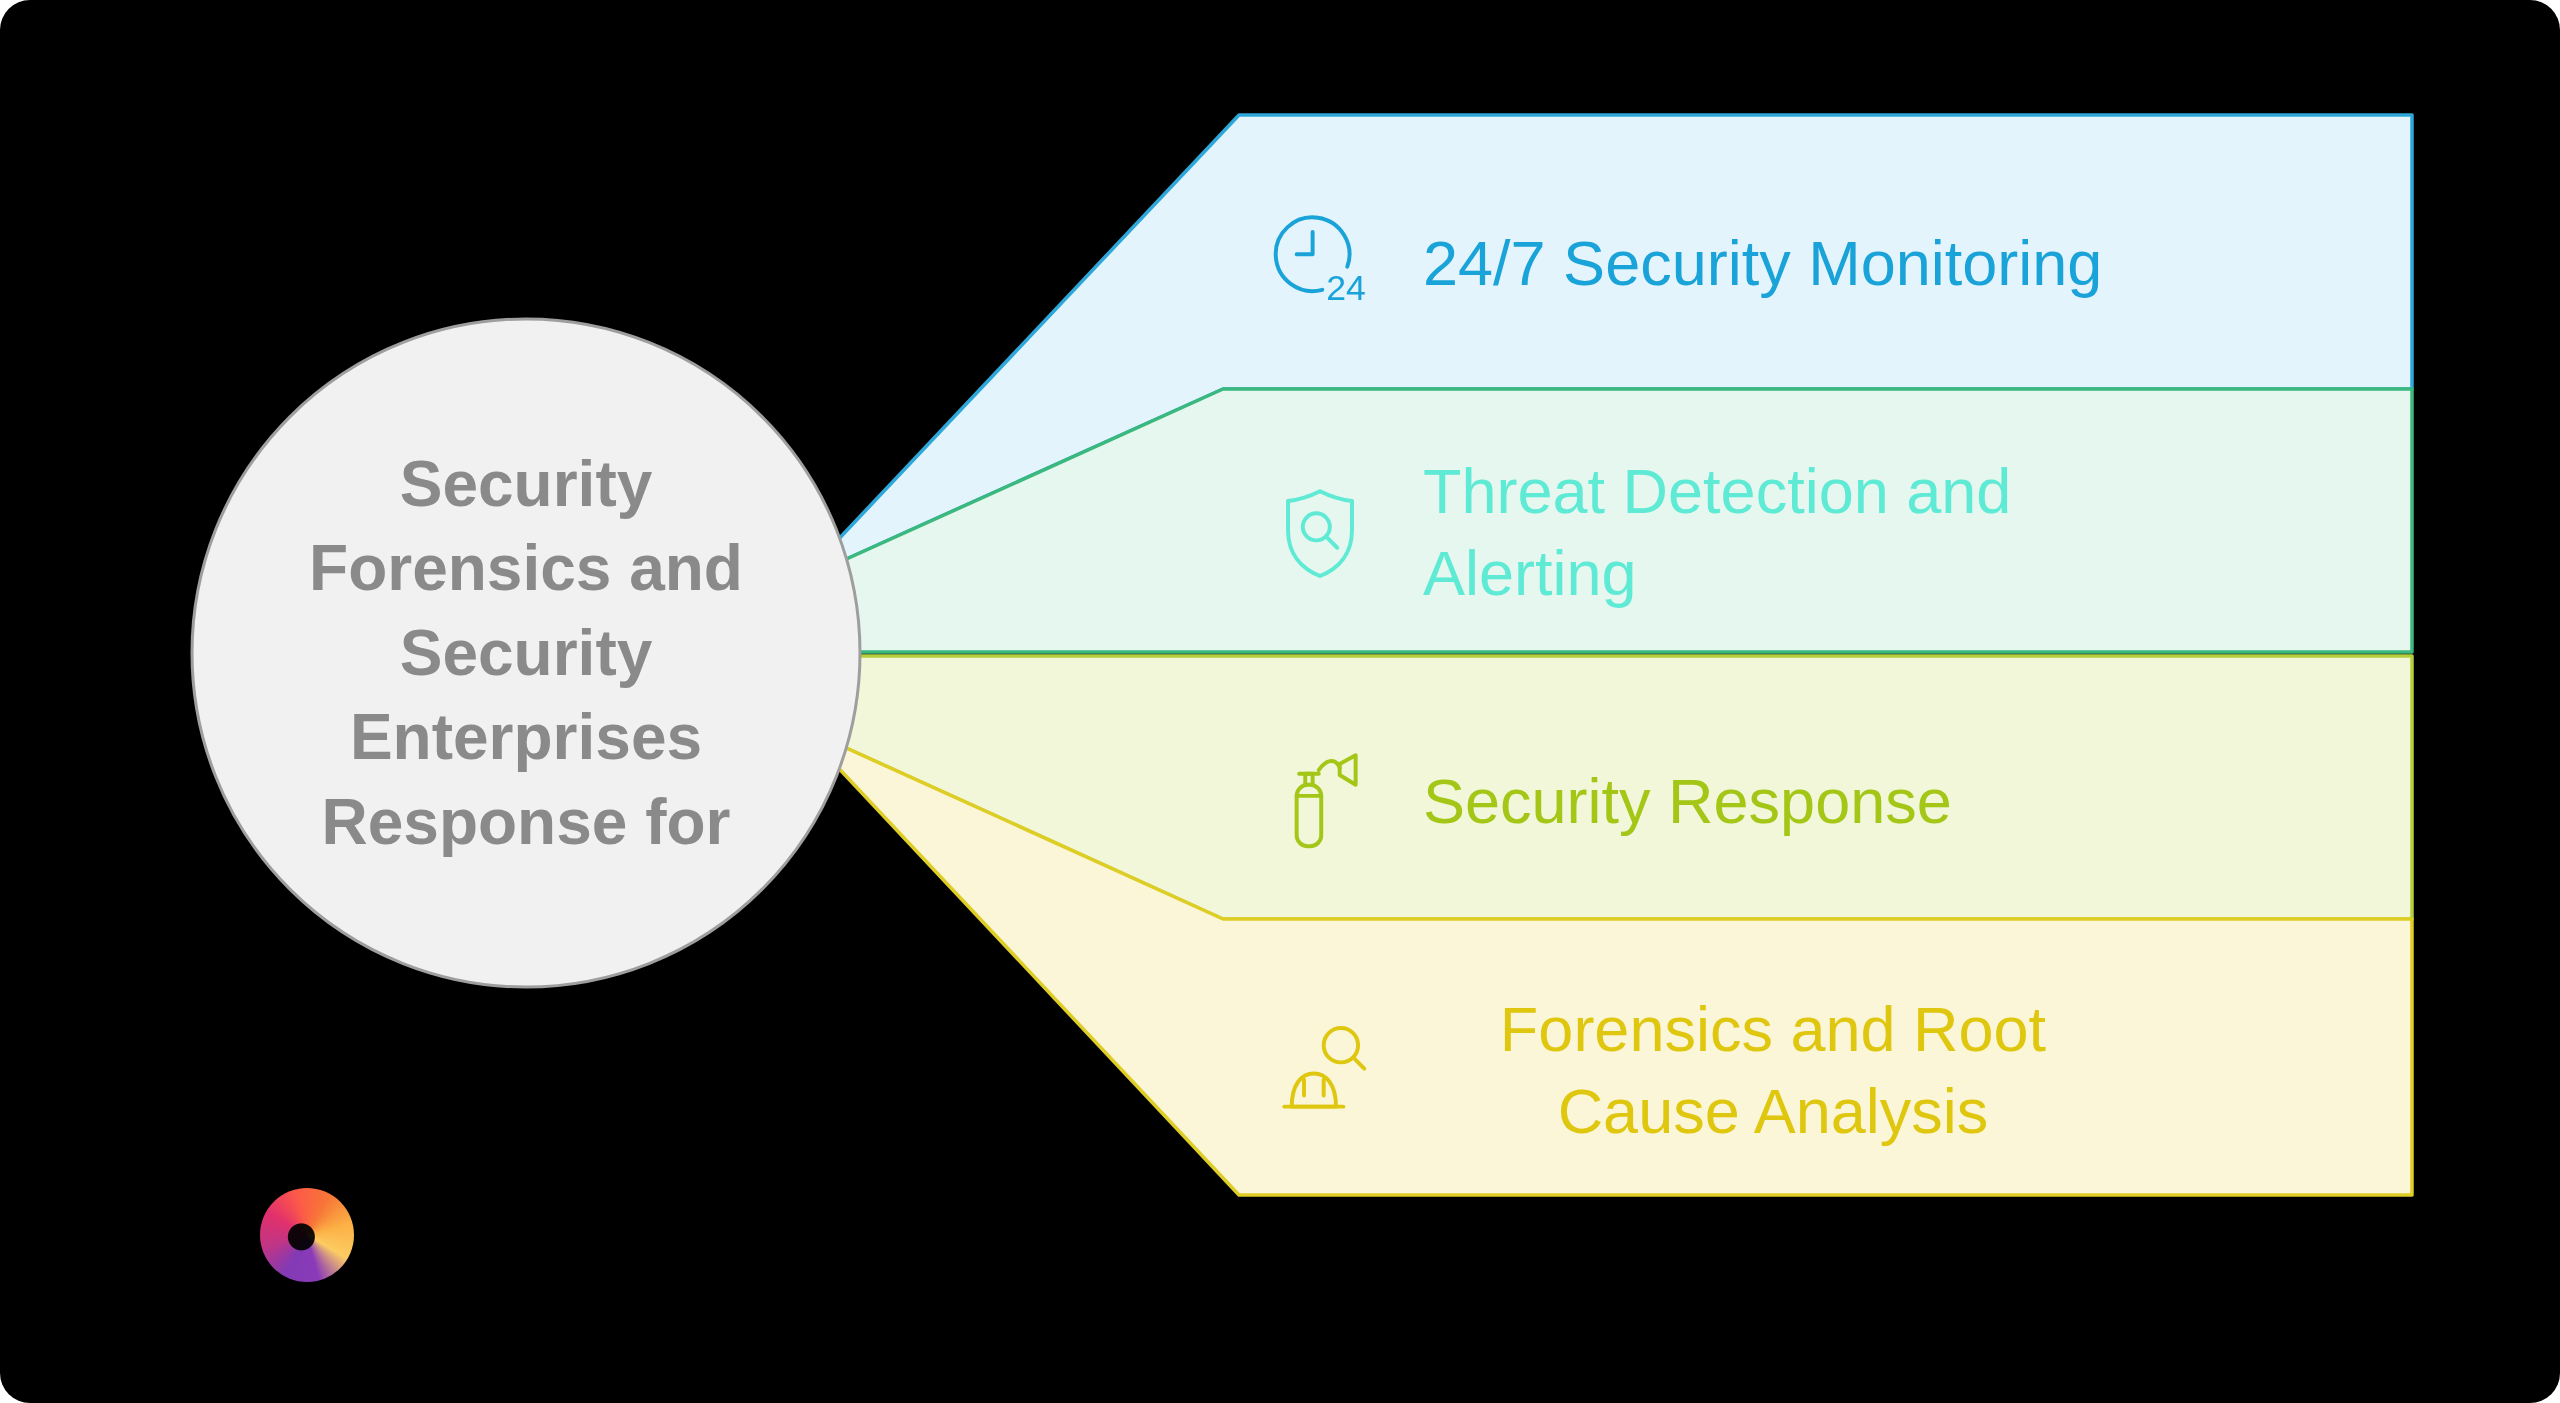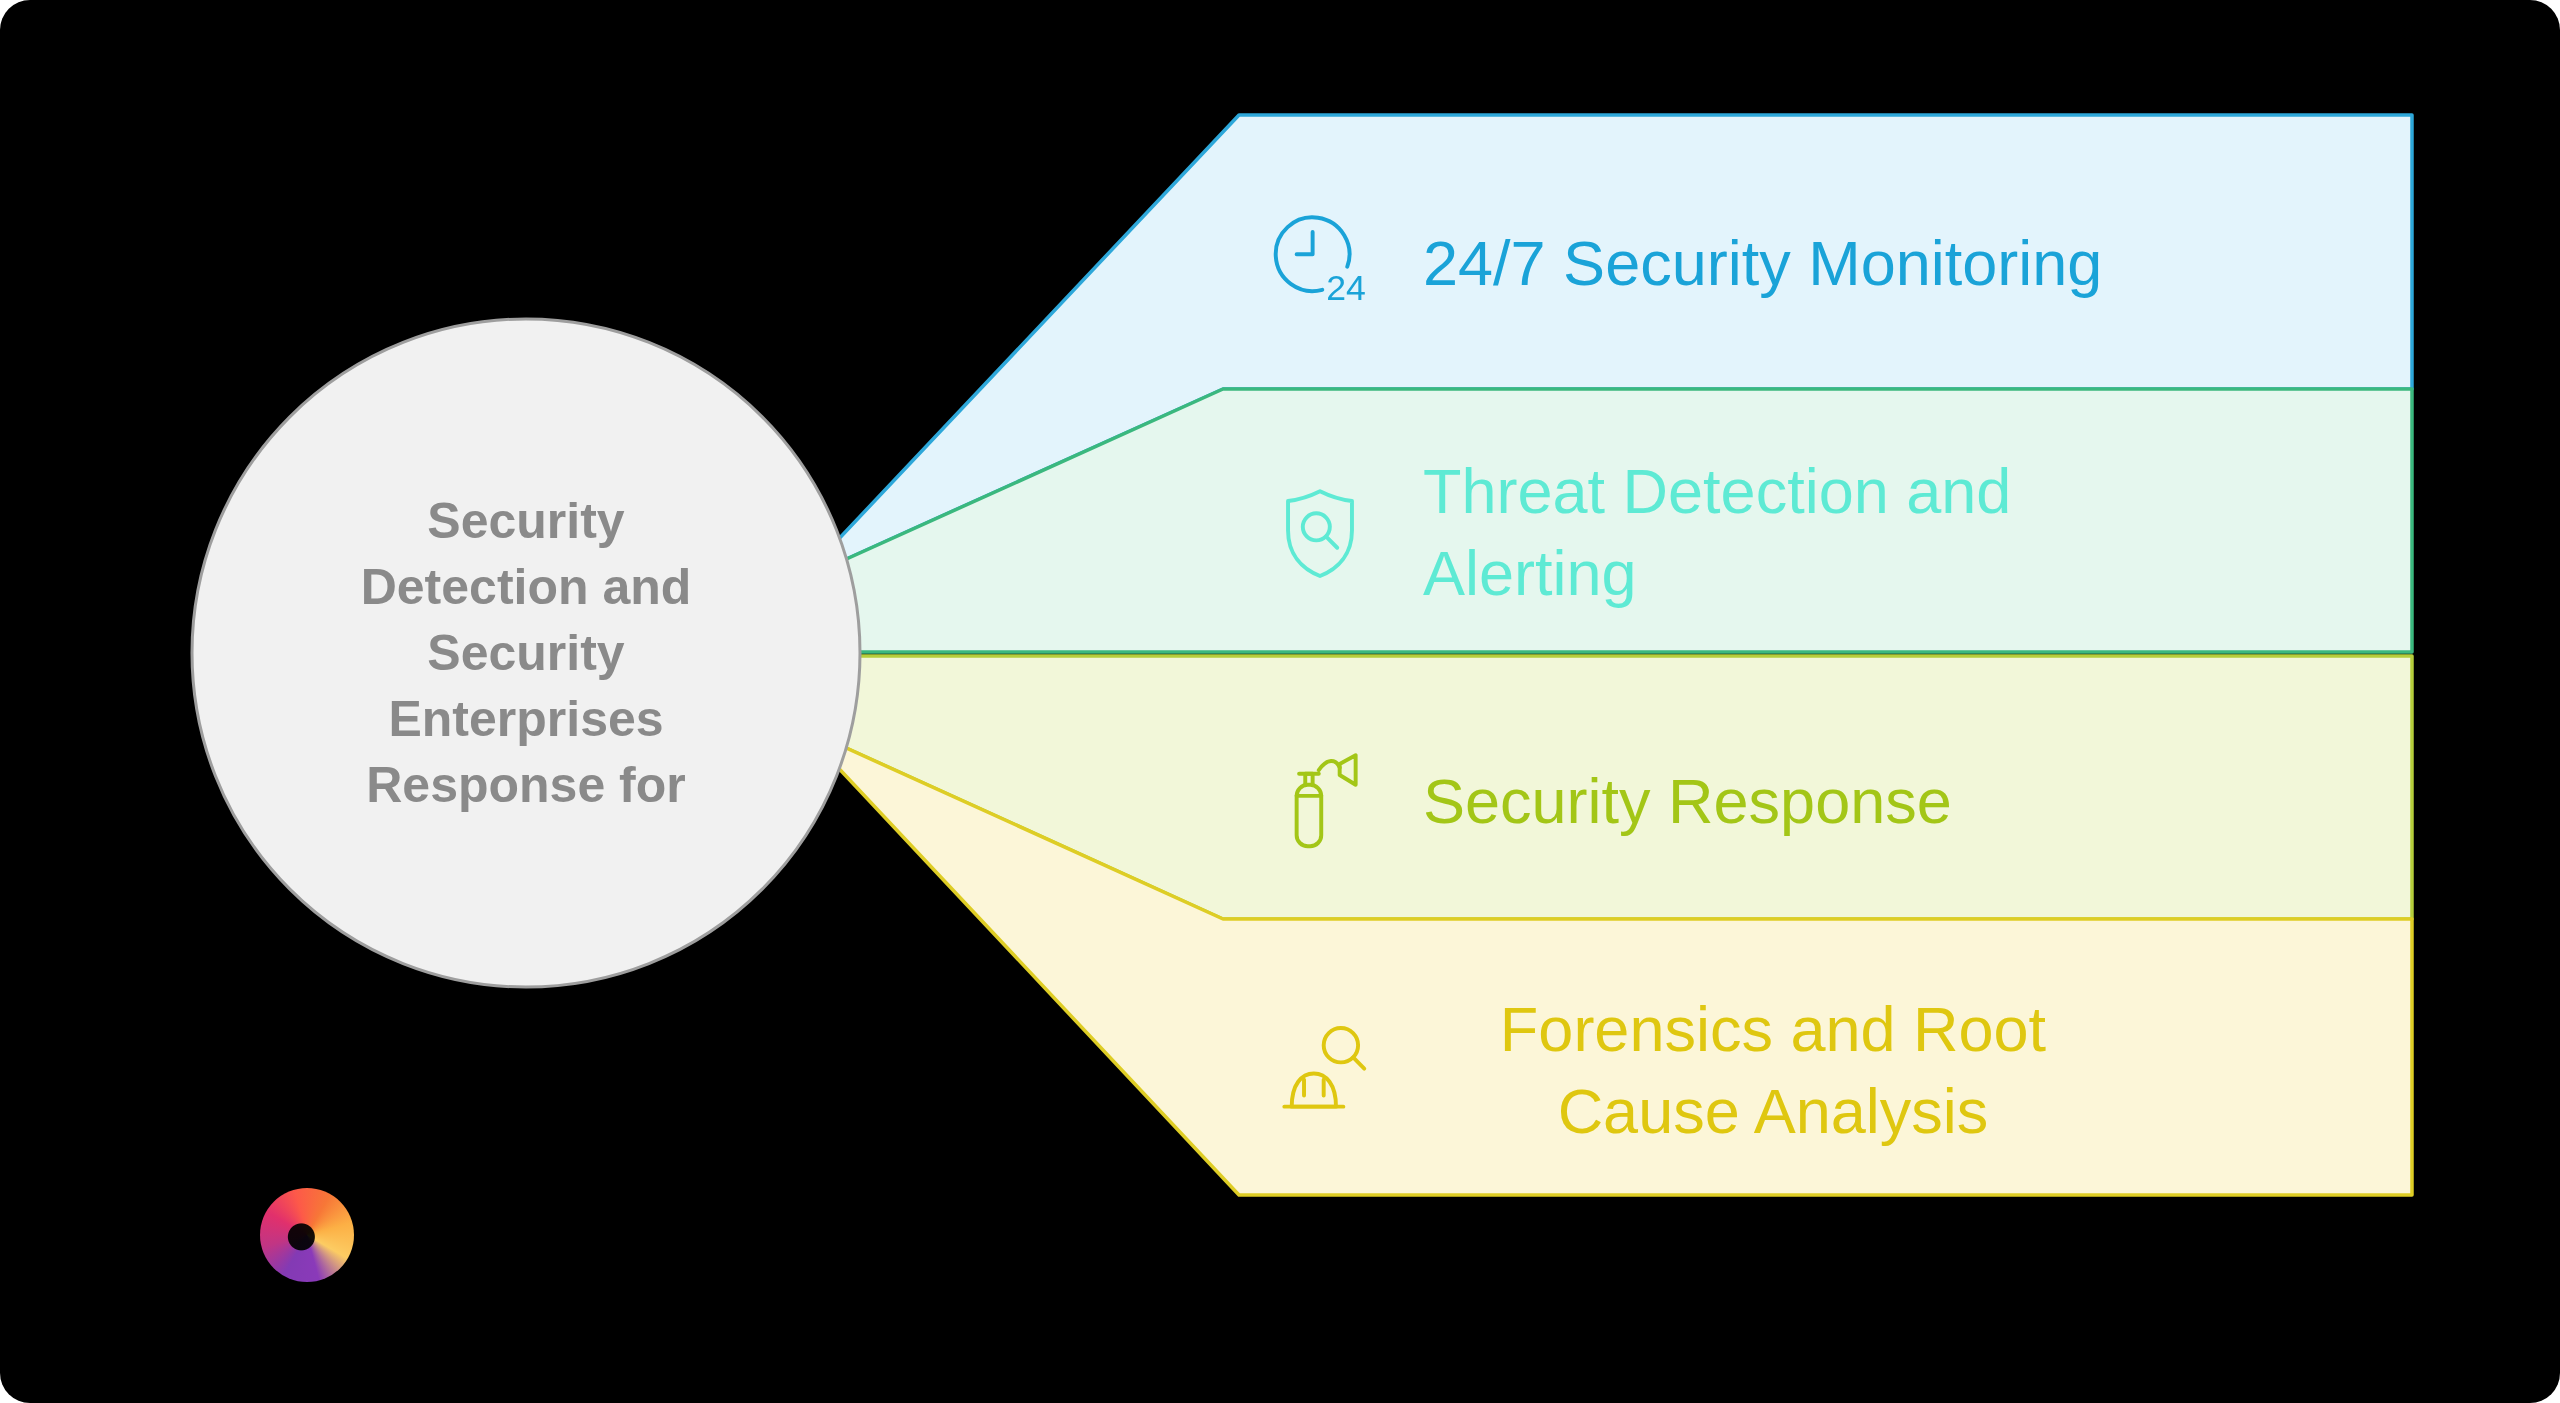--- a/index.html
+++ b/index.html
@@ -26,21 +26,21 @@
     position: absolute;
     left: 286px;
     top: 473px;
     width: 480px;
     height: 360px;
     display: flex;
     flex-direction: column;
     justify-content: center;
     align-items: center;
     text-align: center;
-    font-size: 50px;
+    font-size: 64px;
     font-weight: 700;
     line-height: 1.32;
   }
 
   .branch-row {
     position: absolute;
     left: 1261px;
     height: 190px;
     display: flex;
     align-items: center;
@@ -85,21 +85,21 @@
     <polygon points="800,580 1239,115 2412,115 2412,389 1223,389" stroke-width="3.5" stroke-linejoin="round" fill="#e3f4fc" stroke="#2da7d9"></polygon>
     <polygon points="800,580 1223,389 2412,389 2412,652 800,652" stroke-width="3.5" stroke-linejoin="round" fill="#e5f7ee" stroke="#3bb87e"></polygon>
     <polygon points="800,656 2412,656 2412,919 1223,919 800,727" stroke-width="3.5" stroke-linejoin="round" fill="#f2f7d9" stroke="#b5ce3b"></polygon>
     <polygon points="800,727 1223,919 2412,919 2412,1195 1239,1195" stroke-width="3.5" stroke-linejoin="round" fill="#fcf6d8" stroke="#decd25"></polygon>
 
     <circle cx="526" cy="653" r="334" stroke-width="3" fill="#f1f1f1" stroke="#9e9e9e"></circle>
   </svg>
 
   <div class="hub-label" style="color: rgb(138, 138, 138);">
     <div>Security</div>
-    <div>Detection and</div>
+    <div>Forensics and</div>
     <div>Security</div>
     <div>Enterprises</div>
     <div>Response for</div>
   </div>
 
   <div class="branch-row row-1" style="color: rgb(26, 163, 216);">
     <svg class="branch-icon" viewBox="0 0 48 48" fill="none" stroke="currentColor" stroke-width="1.6" stroke-linecap="round" stroke-linejoin="round">
       <path d="M35.1 25.1 A15 15 0 1 0 24.9 34.5"></path>
       <path d="M21 20 V11 M21 20 H14.5"></path>
       <text x="26.5" y="38.5" font-size="14.5" fill="currentColor" stroke="none">24</text>

